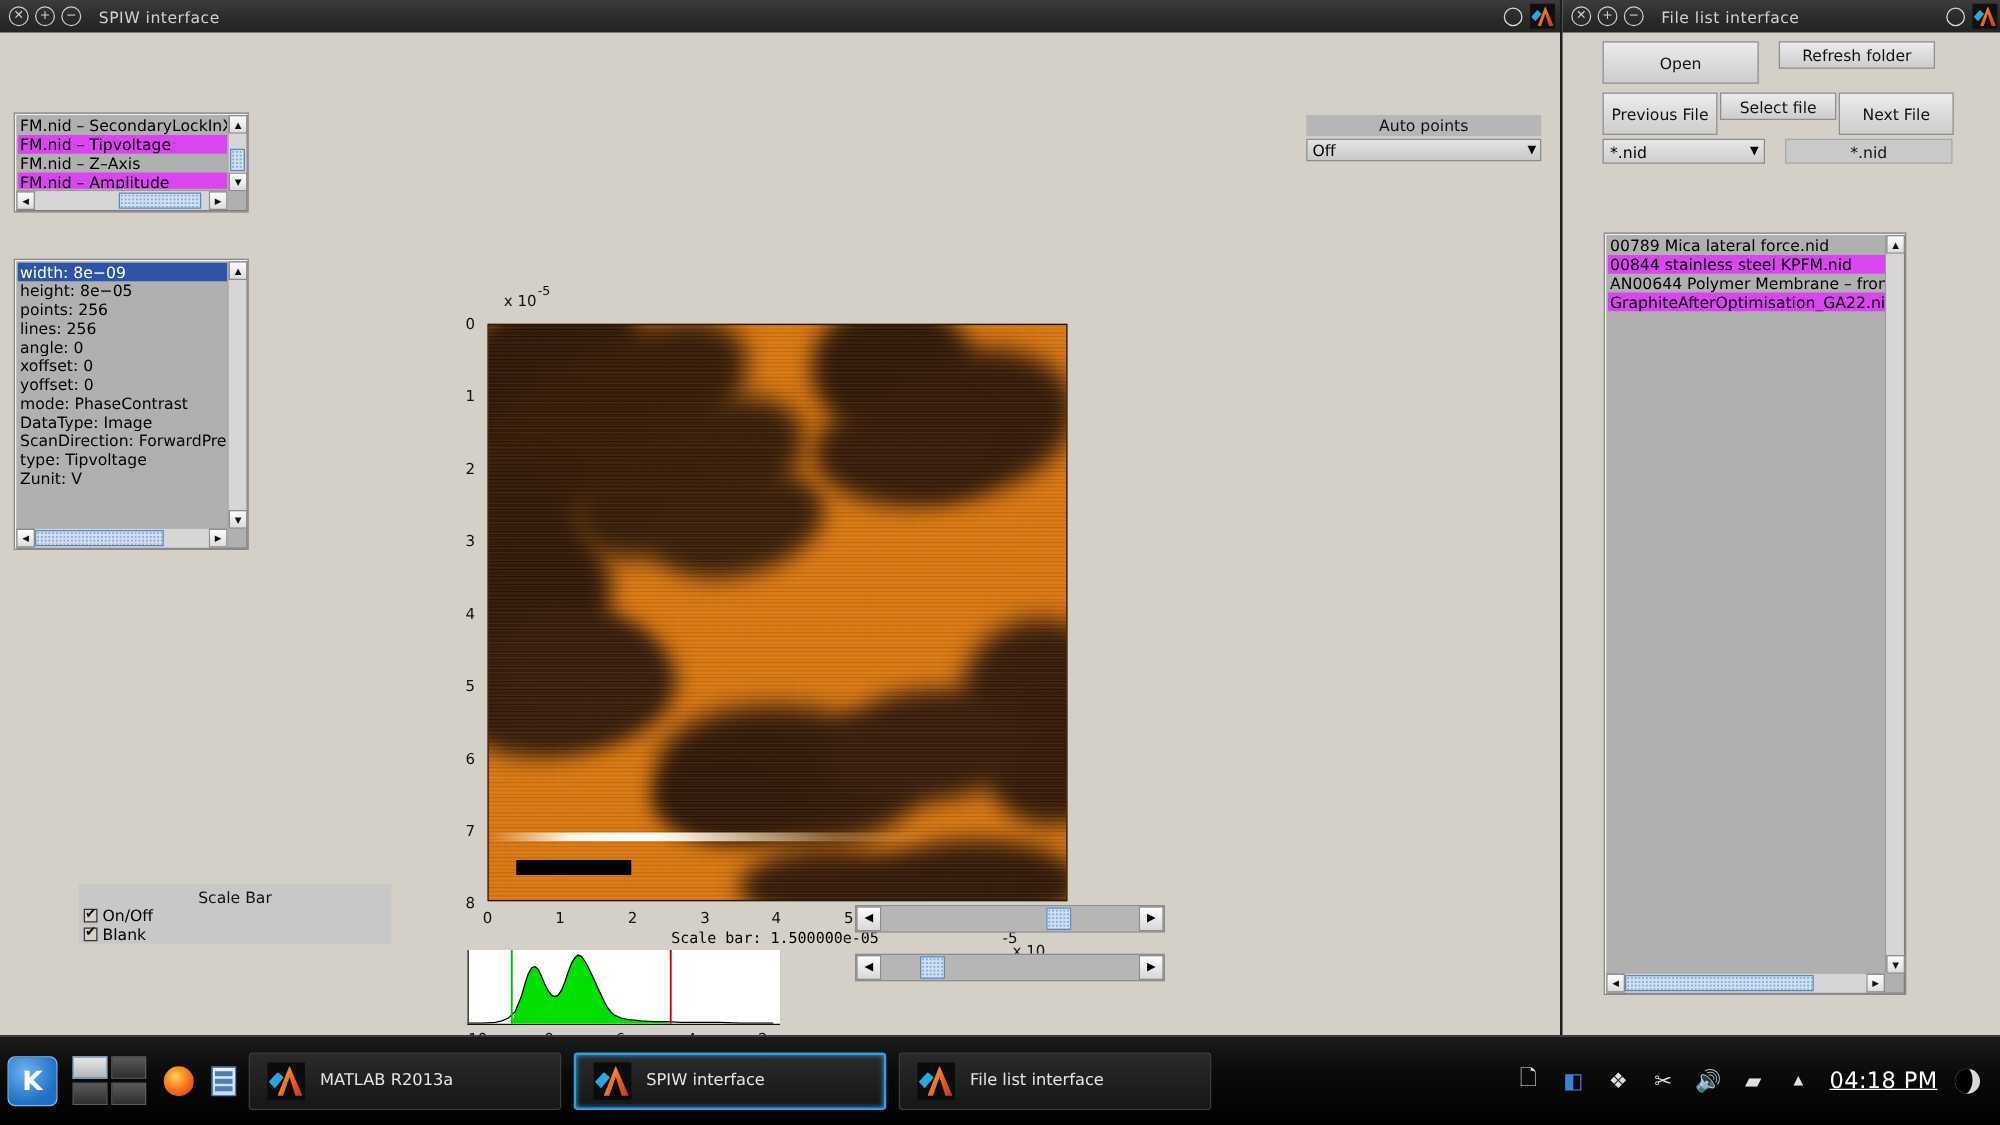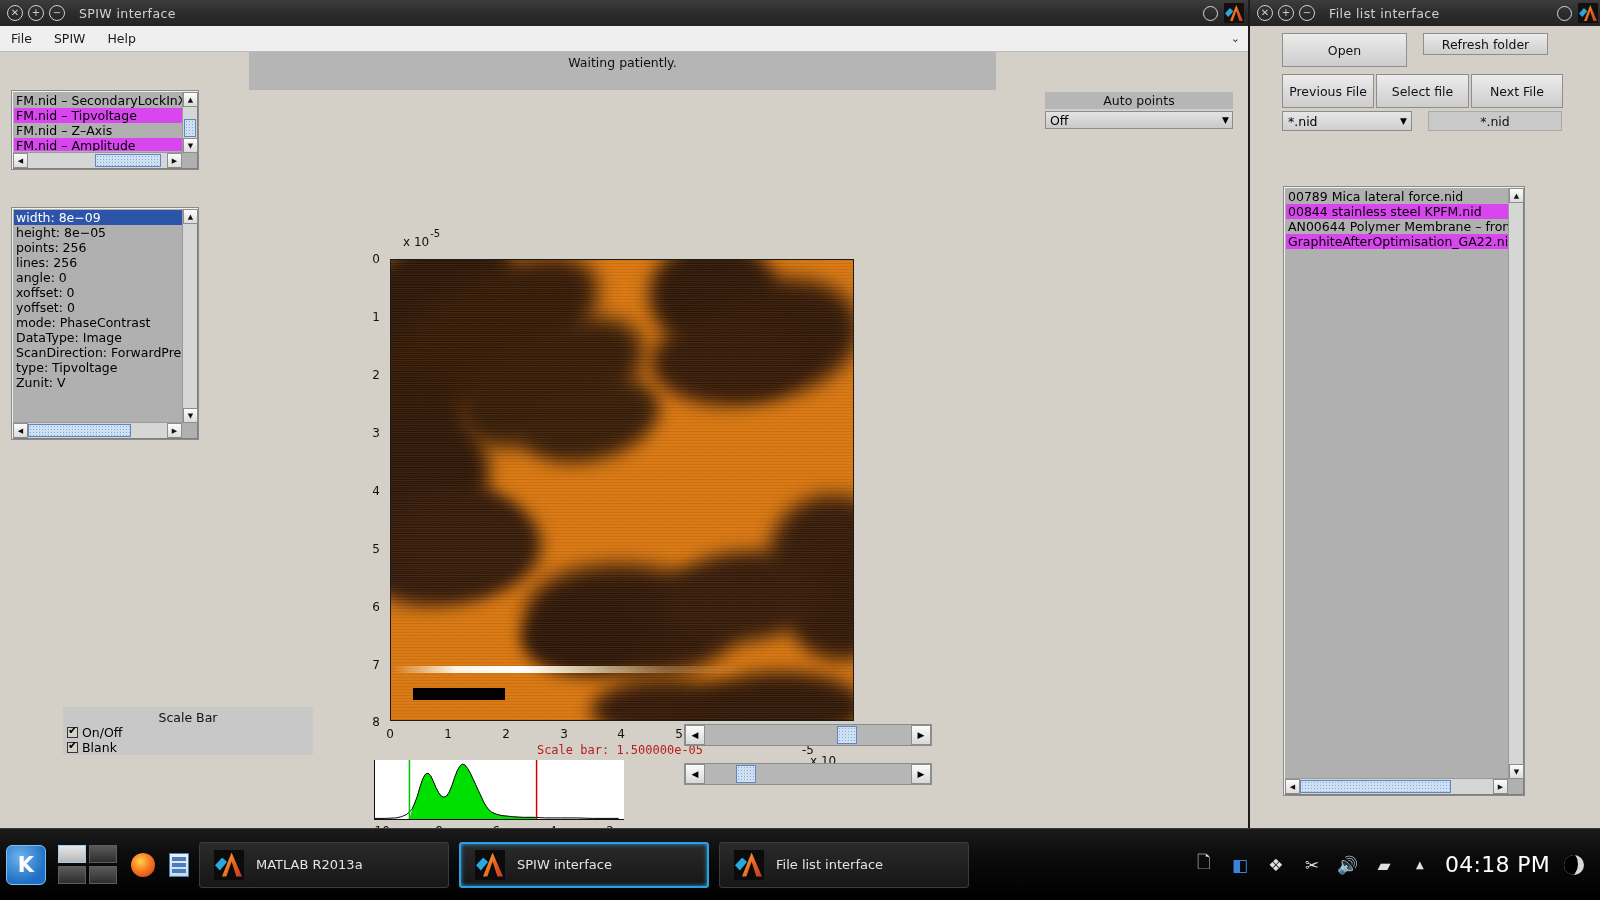--- a/index.html
+++ b/index.html
@@ -183,21 +183,21 @@
     position: absolute; left: 22px; top: 428px; width: 92px; height: 12px; background: #000;
   }
   .ytick { position: absolute; right: 490px; font-size: 12px; color: #111; text-align: right; }
   .y-exp {
     position: absolute; left: 33px; top: 50px; font-size: 12px; color: #111;
   }
   .y-exp sup { font-size: 10px; }
   .xtick { position: absolute; top: 545px; font-size: 12px; color: #111; text-align: center; width: 20px; }
   #scalebar-caption {
     position: absolute; left: 0; top: 561px; width: 500px; text-align: center;
-    font-family: "DejaVu Sans Mono", monospace; font-size: 12px; color: #b91c1c;
+    font-family: "DejaVu Sans Mono", monospace; font-size: 12px; color: #000000;
   }
   #x-exp {
     position: absolute; left: 432px; top: 561px; font-size: 12px; color: #111;
   }
   #x-exp2 { position: absolute; left: 440px; top: 572px; font-size: 12px; color: #111; }
 
   
   #hist-area {
     position: absolute; left: 374px; top: 708px; width: 250px; height: 60px;
     background: #fff; border-left: 1px solid #111; border-bottom: 1px solid #111;
@@ -299,21 +299,21 @@
     clip-path: polygon(0% 60%, 45% 0%, 75% 35%, 30% 100%);
   }
   .task-ml::after {
     content: ""; position: absolute; left: 8px; top: 3px;
     width: 20px; height: 24px;
     background: linear-gradient(120deg,#f6b93b 0%, #e8601c 55%, #c0392b 100%);
     clip-path: polygon(48% 0%, 100% 100%, 72% 100%, 48% 38%, 22% 100%, 0% 100%);
   }
   #tray { margin-left: auto; display: flex; align-items: center; gap: 14px; padding-right: 16px; color: #e9e9e9; }
   .tray-ico { width: 22px; height: 24px; display:flex; align-items:center; justify-content:center; font-size:17px; color:#e0e0e0; }
-  #clock { font-size: 22px; color: #fff; letter-spacing: .3px; }
+  #clock { font-size: 18px; color: #fff; letter-spacing: .3px; text-decoration: underline; }
   #moon {
     width: 20px; height: 20px; border-radius: 50%;
     background: #d8d8d8; position: relative; overflow: hidden;
   }
   #moon::after { content:""; position:absolute; left:-6px; top:-4px; width:20px; height:26px; border-radius:50%; background:#000; }
 </style>
 </head>
 <body>
 
 <div id="root">
@@ -326,30 +326,23 @@
         <div class="wbtn">+</div>
         <div class="wbtn">−</div>
       </div>
       <div class="wtitle">SPIW interface</div>
       <div class="wright">
         <div class="wcircle"></div>
         <div class="mlicon"></div>
       </div>
     </div>
 
-    <div id="spiw-menubar">
-      <div class="menu-item">File</div>
-      <div class="menu-item">SPIW</div>
-      <div class="menu-item">Help</div>
-      <div class="menu-arrow">⌄</div>
-    </div>
 
     <div id="spiw-body">
 
-      <div id="status-banner">Waiting patiently.</div>
 
       <div class="mat-listbox" id="source-list">
         <div class="lb-inner">
           <div class="lb-row">FM.nid – SecondaryLockInX</div>
           <div class="lb-row alt">FM.nid – Tipvoltage</div>
           <div class="lb-row">FM.nid – Z–Axis</div>
           <div class="lb-row alt">FM.nid – Amplitude</div>
         </div>
         <div class="sb-v">
           <div class="sb-btn">▲</div>
@@ -522,21 +515,21 @@
       <div class="wright">
         <div class="wcircle"></div>
         <div class="mlicon"></div>
       </div>
     </div>
 
     <div class="fl-btn" style="left:32px; top:33px; width:125px; height:34px;">Open</div>
     <div class="fl-btn" style="left:173px; top:33px; width:125px; height:22px;">Refresh folder</div>
 
     <div class="fl-btn" style="left:32px; top:74px; width:92px; height:34px;">Previous File</div>
-    <div class="fl-btn" style="left:126px; top:74px; width:93px; height:34px;">Select file</div>
+    <div class="fl-btn" style="left:126px; top:74px; width:93px; height:22px;">Select file</div>
     <div class="fl-btn" style="left:221px; top:74px; width:92px; height:34px;">Next File</div>
 
     <div class="fl-select" style="left:32px; top:111px; width:130px; height:20px;">
       <span>*.nid</span>
       <span class="caret">▼</span>
     </div>
     <div class="fl-static" style="left:178px; top:111px; width:134px; height:20px;">*.nid</div>
 
     <div class="mat-listbox" id="fl-listbox">
       <div class="lb-inner">

